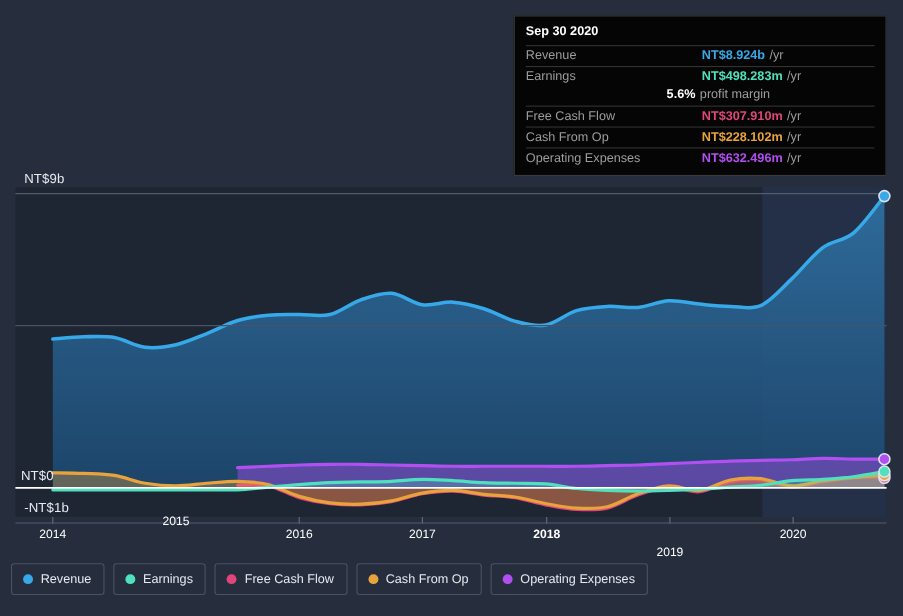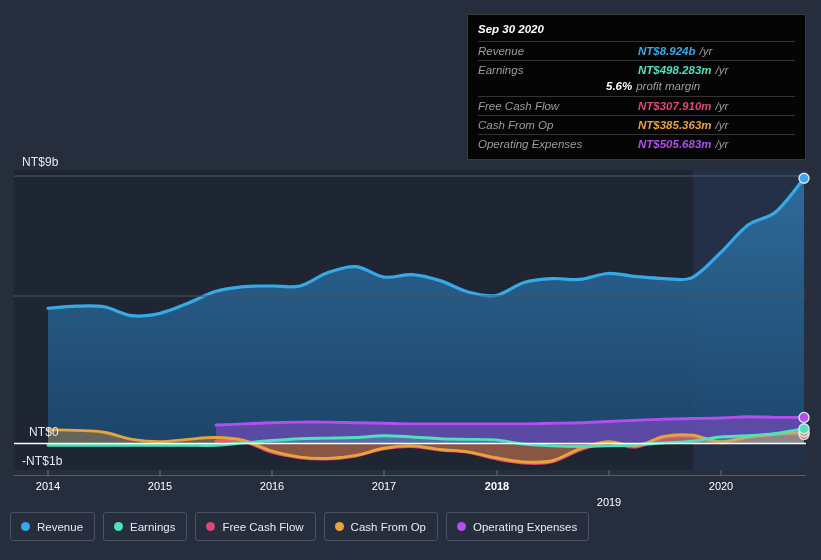--- a/index.html
+++ b/index.html
@@ -22,21 +22,21 @@
   .xlabel {
     position:absolute; color:#ffffff; font-size:11px;
     transform:translateX(-50%); white-space:nowrap;
   }
 
   
   #tooltip {
     position:absolute; left:467px; top:14px; width:339px;
     background:#050505; border:1px solid #3a3a3a;
     padding:7px 10px 6px 10px;
-    color:#cfcfcf; font-size:11px;font-style:italic;
+    color:#cfcfcf; font-size:11px;
   }
   #tt-date {
     color:#ffffff; font-weight:bold; font-size:11.5px;
     padding:1px 0 6px 0;
   }
   .tt-row {
     display:flex; align-items:center; justify-content:flex-start;
     border-top:1px solid #333333; padding:3px 0 3px 0; min-height:17px;
   }
   .tt-row.sub { border-top:none; padding-top:0; }
@@ -109,25 +109,25 @@
     <g id="endpoint-layer">
         <circle cx="804" cy="178.27872000000002" r="5" fill="#37a9e8" stroke="#dfe4ee" stroke-width="1.4"></circle>
         <circle cx="804" cy="417.40584" r="5" fill="#b14ff0" stroke="#dfe4ee" stroke-width="1.4"></circle>
         <circle cx="804" cy="434.34624" r="5" fill="#e0457b" stroke="#dfe4ee" stroke-width="1.4"></circle>
         <circle cx="804" cy="432.0578" r="5" fill="#e8a33d" stroke="#dfe4ee" stroke-width="1.4"></circle>
         <circle cx="804" cy="428.69944" r="5" fill="#4fe0bd" stroke="#dfe4ee" stroke-width="1.4"></circle>
       </g>
   </svg>
 
   <div class="ylabel" style="left:22px; top:155px;">NT$9b</div>
-  <div class="ylabel" style="left:29px; top:425px;">NT$0</div>
+  <div class="ylabel" style="left:19px; top:425px;">NT$0</div>
   <div class="ylabel" style="left:22px; top:454px;">-NT$1b</div>
 
   <div class="xlabel" style="left:48px;  top:480px;">2014</div>
-  <div class="xlabel" style="left:160px; top:480px;">2015</div>
+  <div class="xlabel" style="left:160px; top:468px;">2015</div>
   <div class="xlabel" style="left:272px; top:480px;text-align:right;">2016</div>
   <div class="xlabel" style="left:384px; top:480px;">2017</div>
   <div class="xlabel" style="left:497px; top:480px;font-weight:bold;">2018</div>
   <div class="xlabel" style="left:609px; top:496px;">2019</div>
   <div class="xlabel" style="left:721px; top:480px;">2020</div>
 
   <div id="tooltip">
     <div id="tt-date">Sep 30 2020</div>
 
     <div class="tt-row">
@@ -149,27 +149,27 @@
     </div>
 
     <div class="tt-row">
       <span class="tt-label">Free Cash Flow</span>
       <span class="tt-val" style="color:#e0457b">NT$307.910m</span>
       <span class="tt-unit">/yr</span>
     </div>
 
     <div class="tt-row">
       <span class="tt-label">Cash From Op</span>
-      <span class="tt-val" style="color:#e8a33d">NT$385.363m</span>
+      <span class="tt-val" style="color:#e8a33d">NT$228.102m</span>
       <span class="tt-unit">/yr</span>
     </div>
 
     <div class="tt-row">
       <span class="tt-label">Operating Expenses</span>
-      <span class="tt-val" style="color:#b14ff0">NT$505.683m</span>
+      <span class="tt-val" style="color:#b14ff0">NT$632.496m</span>
       <span class="tt-unit">/yr</span>
     </div>
   </div>
 
   <div id="legend">
     <div class="lg">
       <span class="dot" style="background:#37a9e8"></span>
       <span class="lg-txt">Revenue</span>
     </div>
     <div class="lg">

